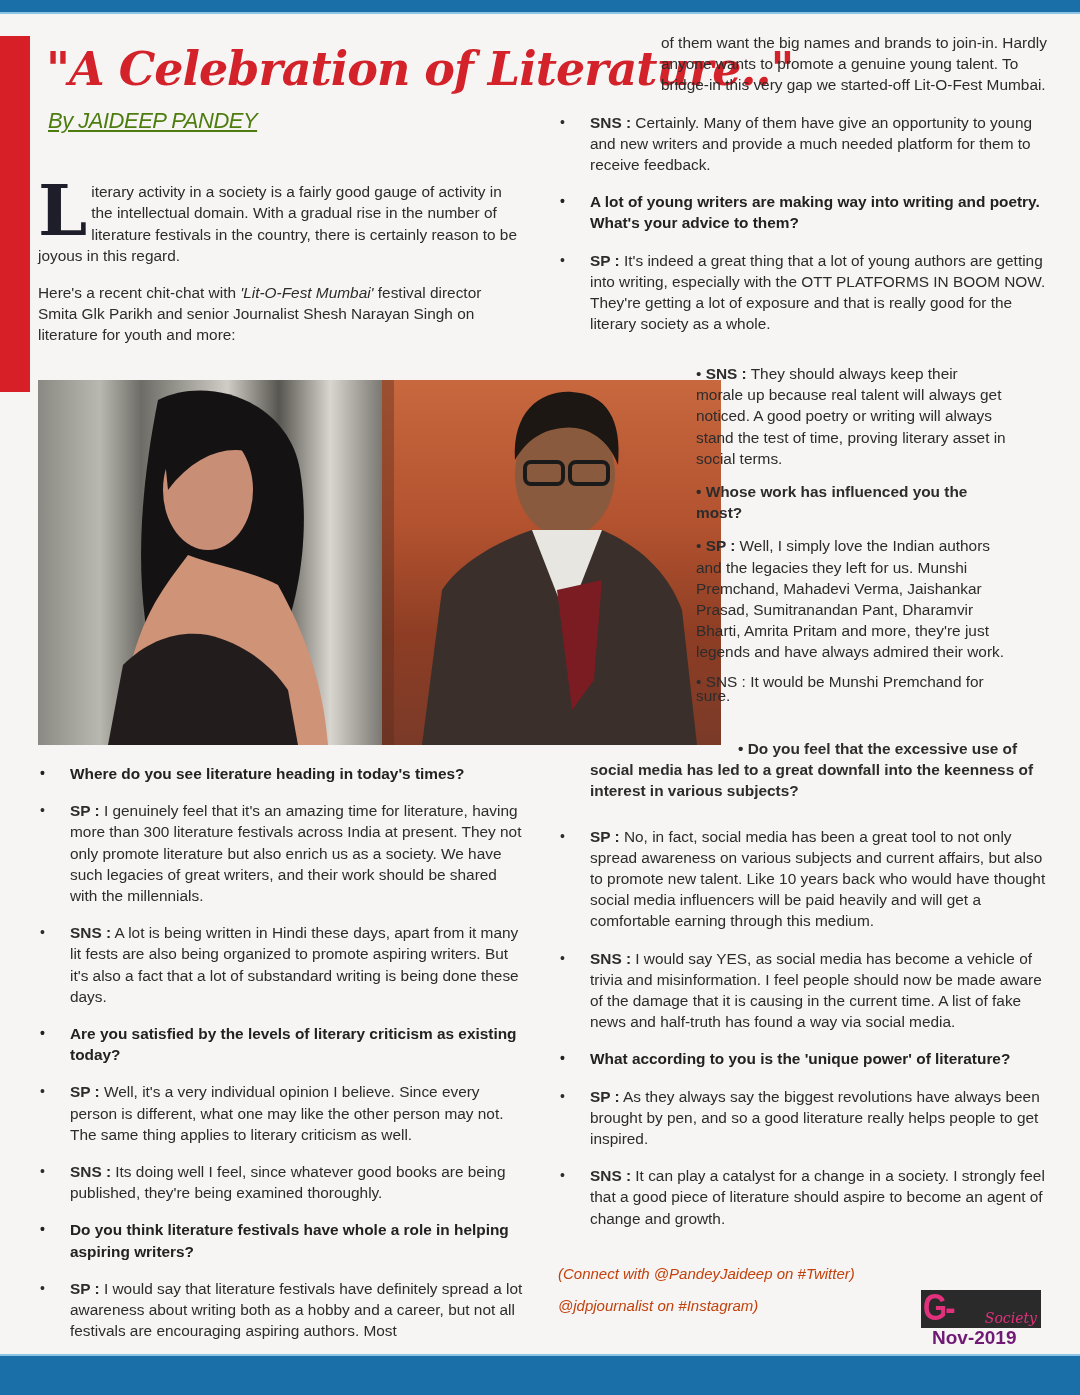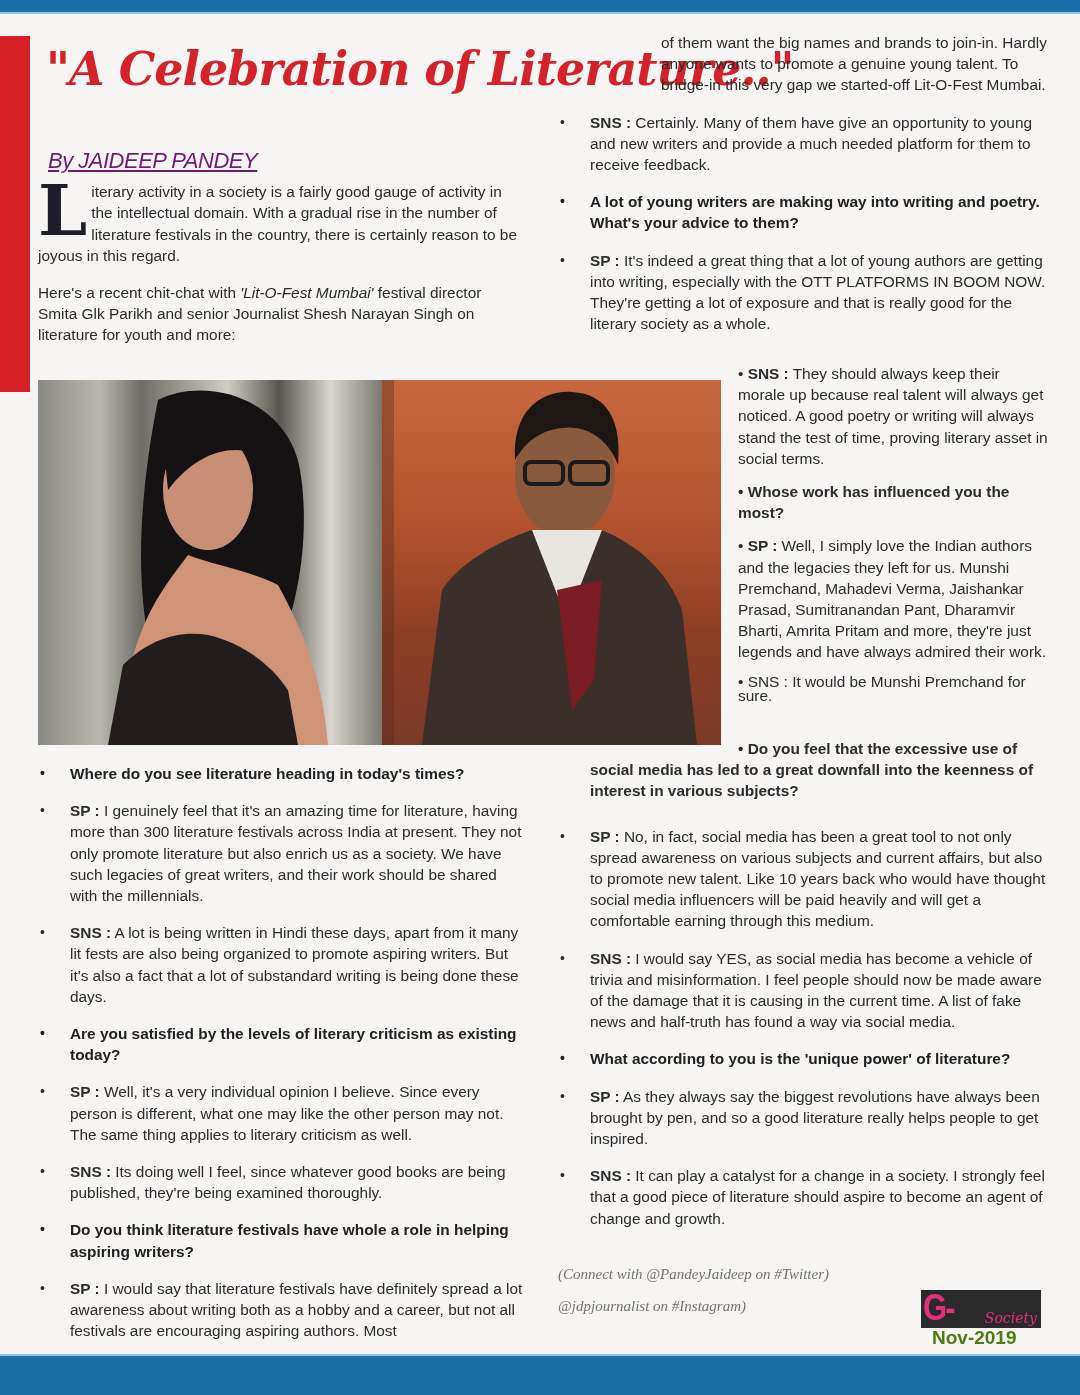--- a/index.html
+++ b/index.html
@@ -16,23 +16,22 @@
   .red-bar { position: absolute; left: 0; top: 36px; width: 30px; height: 356px; background: #d61f26; }
 
   .title {
     position: absolute; left: 46px; top: 42px;
     font-family: "DejaVu Serif", serif; font-style: italic;
     font-size: 46px; color: #d3222a; letter-spacing: -1px; white-space: nowrap;
     font-weight: bold;
   }
   .byline {
     position: absolute; left: 48px; top: 108px;
-    font-size: 22px; font-style: italic; color: #701a75; text-decoration: underline;
+    font-size: 22px; font-style: italic; color: #4d7c0f; text-decoration: underline;
     letter-spacing: -0.5px;
-    margin-top: 40px;
   }
 
   .intro {
     position: absolute; left: 38px; top: 181px; width: 480px;
     font-size: 15.4px; line-height: 21.4px; color: #2c2c2c;
   }
   .drop-cap {
     float: left; font-family: "DejaVu Serif", serif; font-size: 70px; line-height: 56px;
     color: #1e1e2a; margin-right: 4px; margin-top: 2px; font-weight: bold;
   }
@@ -48,31 +47,31 @@
   .col { position: absolute; font-size: 15.4px; line-height: 21.2px; color: #2c2c2c; }
   .item { position: relative; padding-left: 32px; margin-bottom: 16px; }
   .item .bullet { position: absolute; left: 2px; top: 0; font-size: 14px; }
   .item.q { font-weight: bold; color: #222; }
   .item b { font-weight: bold; }
   .inline-item { position: relative; margin-bottom: 12px; }
 
   .col-left { left: 38px; top: 763px; width: 490px; }
   .col-right-top { left: 558px; top: 32px; width: 490px; }
   .cont { padding-left: 103px; margin-bottom: 16px; }
-  .col-right-narrow { left: 738px; top: 363px; width: 310px; }
+  .col-right-narrow { left: 696px; top: 363px; width: 310px; }
   .col-right-narrow .inline-item.q { font-weight: bold; }
   .col-right-bottom { left: 558px; top: 738px; width: 490px; }
   .lead-q { font-weight: bold; padding-left: 32px; margin-bottom: 24px; text-indent: 148px; }
 
-  .social { position: absolute; left: 558px; top: 1258px; font-style: italic; font-size: 15px; line-height: 32px; color: #737373; font-family: Liberation Serif, serif; }
+  .social { position: absolute; left: 558px; top: 1258px; font-style: italic; font-size: 15px; line-height: 32px; color: #c2410c; }
 
   .logo { position: absolute; left: 921px; top: 1290px; width: 120px; height: 38px; background: #2a2a2a; overflow: hidden; }
   .logo .brand { position: absolute; left: 2px; top: -3px; font-family: "Liberation Sans", sans-serif; font-weight: bold; font-size: 36px; color: #e1307c; letter-spacing: -2px; transform: scaleX(0.86); transform-origin: left; }
   .logo .sub { position: absolute; right: 4px; bottom: 2px; font-family: "DejaVu Serif", serif; font-style: italic; font-size: 14px; color: #e1307c; }
-  .issue { position: absolute; left: 932px; top: 1327px; font-size: 19px; font-weight: bold; color: #4d7c0f; }
+  .issue { position: absolute; left: 932px; top: 1327px; font-size: 19px; font-weight: bold; color: #701a75; }
 </style>
 </head>
 <body>
 
 <div class="top-band"></div>
 <div class="red-bar"></div>
 
 <h1 class="title">"A Celebration of Literature.."</h1>
 <div class="byline">By JAIDEEP PANDEY</div>
 

